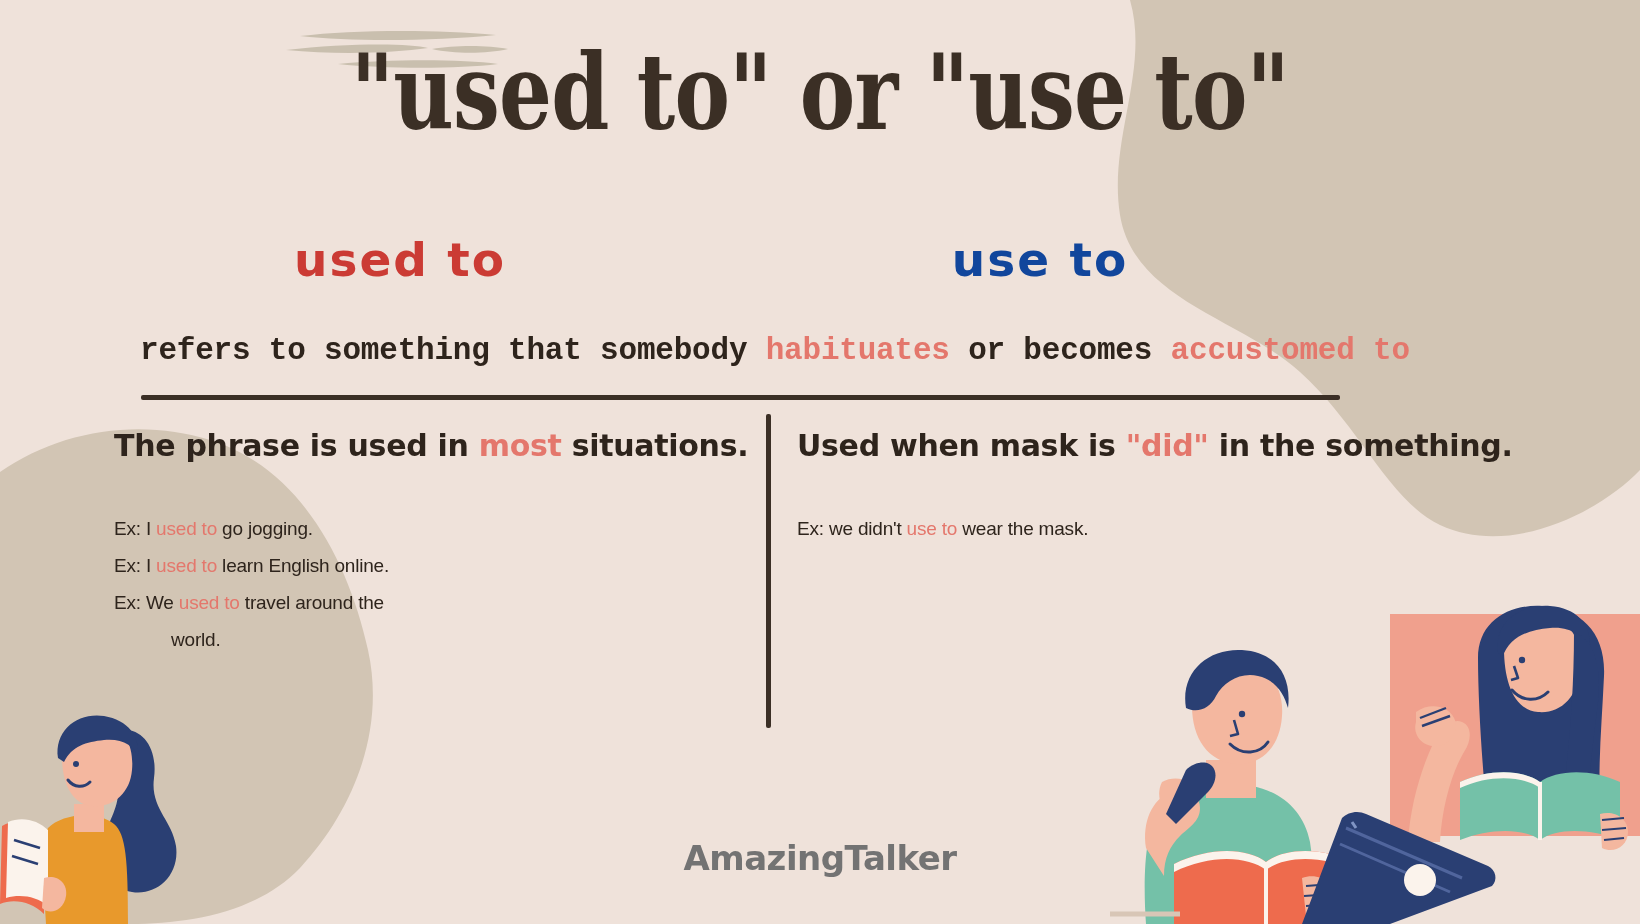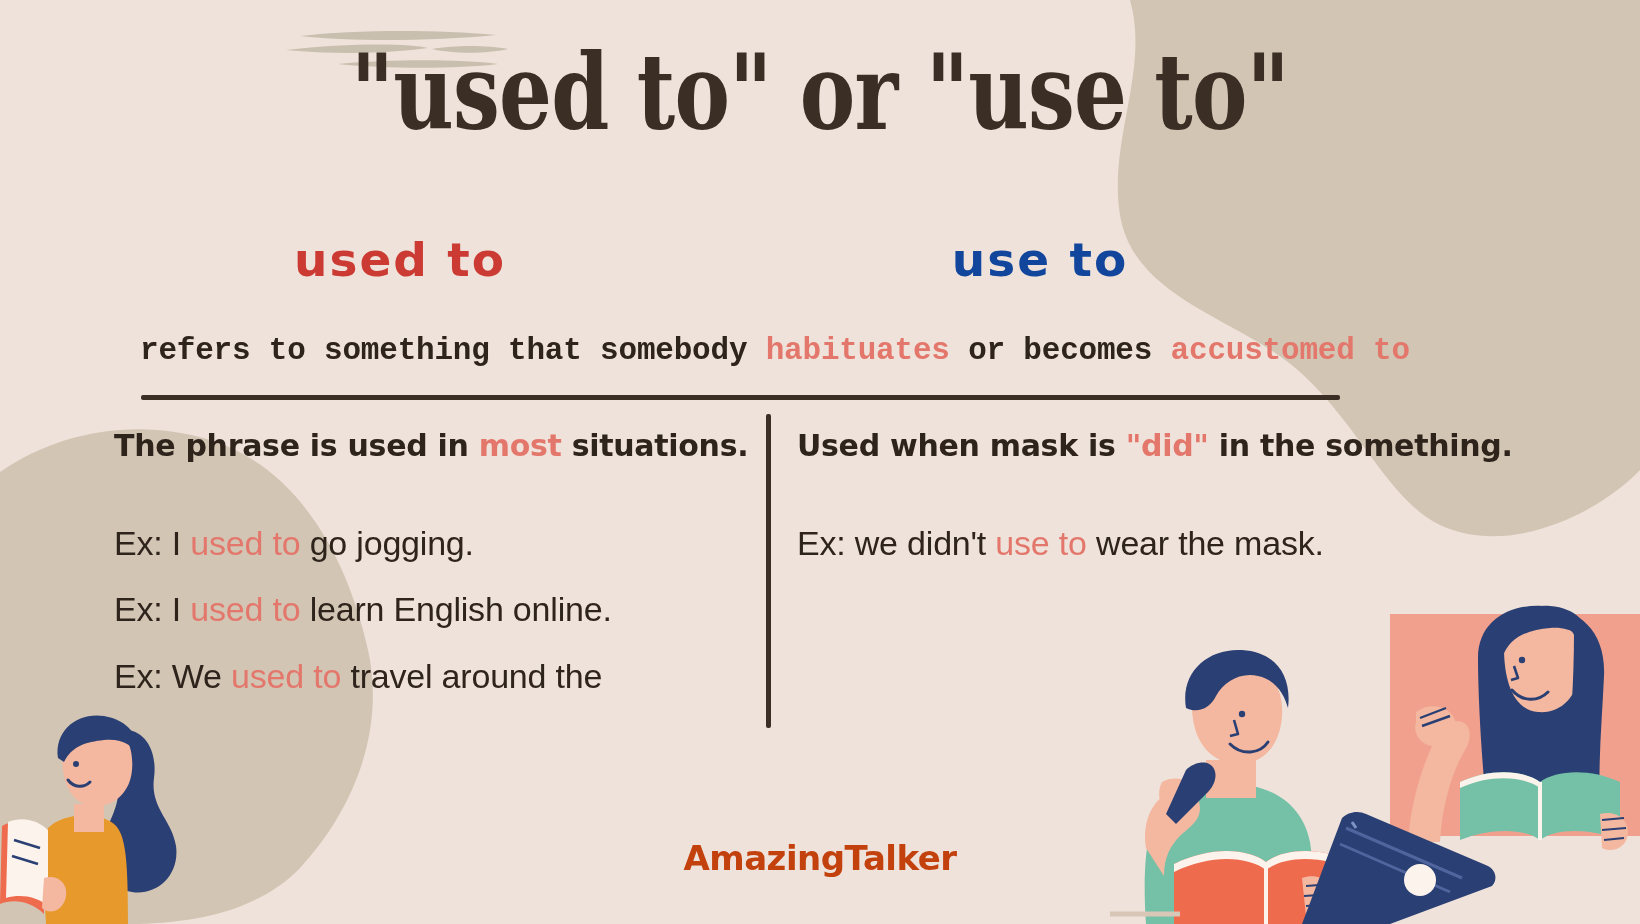--- a/index.html
+++ b/index.html
@@ -83,37 +83,37 @@
     line-height:1.2;
     white-space:nowrap;
     letter-spacing:-0.3px;
   }
   .col-title .hl{color:#e4776c;}
 
   .examples{margin-top:46px;}
   .ex{
     font-family:"Liberation Sans", sans-serif;
     font-weight:400;
-    font-size:34px;
+    font-size:19px;
     line-height:1.95;
     color:#2e241c;
     letter-spacing:-0.2px;
   }
   .ex .hl{color:#e4776c;}
   .ex .cont{display:block;padding-left:57px;}
 
   
   .brand{
     position:absolute;left:0;top:838px;width:1640px;
     text-align:center;
     font-family:"DejaVu Sans", sans-serif;
     font-weight:700;
     font-size:34px;
     letter-spacing:-0.5px;
-    color:#c2410c;
+    color:#737373;
   }
 
   
   .illus{position:absolute;pointer-events:none;}
   .illus-left{left:0px;top:700px;width:210px;height:224px;}
   .illus-right{left:1090px;top:596px;width:550px;height:328px;}
 </style>
 </head>
 <body>
 
@@ -145,21 +145,21 @@
   <div class="defline"><span>refers to something that somebody </span><span class="hl">habituates</span><span> or becomes </span><span class="hl">accustomed to</span></div>
 
   <div class="hrule"></div>
   <div class="vrule"></div>
 
   <div class="col col-left">
     <div class="col-title"><span>The phrase is used in </span><span class="hl">most</span><span> situations.</span></div>
     <div class="examples">
         <div class="ex"><span>Ex: I </span><span class="hl">used to</span><span> go jogging.</span></div>
         <div class="ex"><span>Ex: I </span><span class="hl">used to</span><span> learn English online.</span></div>
-        <div class="ex"><span>Ex: We </span><span class="hl">used to</span><span> travel around the</span></div>
+        <div class="ex"><span>Ex: We </span><span class="hl">used to</span><span> travel around the</span><span class="cont">world.</span></div>
       </div>
   </div>
 
   <div class="col col-right">
     <div class="col-title"><span>Used when mask is </span><span class="hl">"did"</span><span> in the something.</span></div>
     <div class="examples">
         <div class="ex"><span>Ex: we didn't </span><span class="hl">use to</span><span> wear the mask.</span></div>
       </div>
   </div>
 

